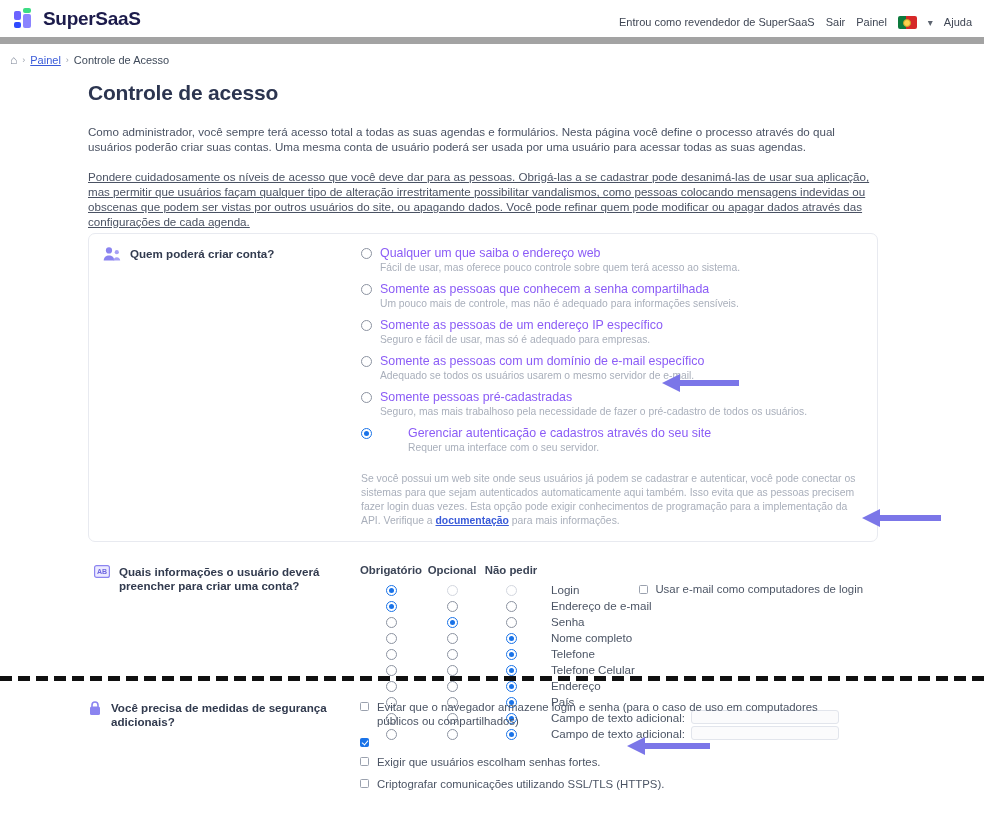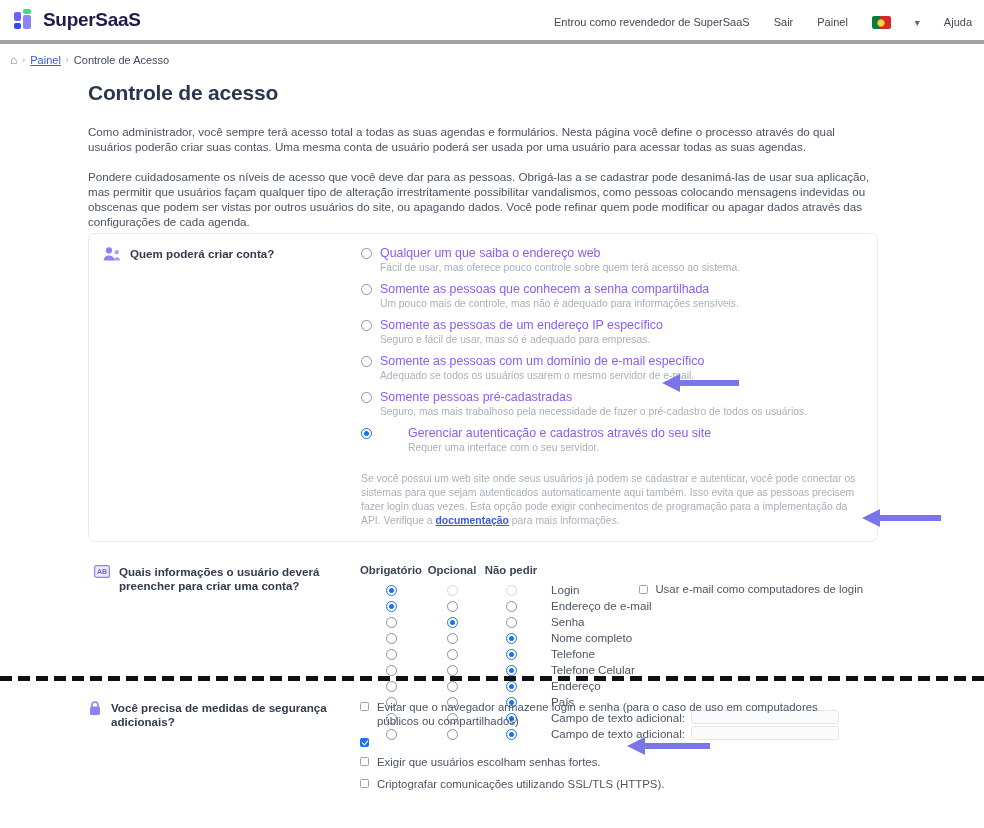--- a/index.html
+++ b/index.html
@@ -10,21 +10,21 @@
     background: #ffffff;
     font-family: "Liberation Sans", sans-serif;
     color: #3f4a5a;
     overflow: hidden;
     position: relative;
   }
 
   
   .topbar {
     height: 44px;
-    border-bottom: 4px solid #a3a3a3;
+    border-bottom: 7px solid #a3a3a3;
     display: flex;
     align-items: center;
     padding: 0 12px 0 14px;
     position: relative;
   }
   .logo { display: flex; align-items: center; gap: 7px; }
   .logo-mark {
     width: 22px; height: 22px;
     position: relative;
   }
@@ -39,21 +39,21 @@
     letter-spacing: -0.3px;
     color: #1c1b4b;
   }
   .topnav {
     position: absolute;
     right: 12px;
     top: 0;
     height: 44px;
     display: flex;
     align-items: center;
-    gap: 24px;
+    gap: 11px;
     font-size: 11px;
     color: #4a5160;
     white-space: nowrap;
   }
   .topnav .reseller { color: #3f4654; }
   .topnav a { color: #3f4654; text-decoration: none; }
   .flag {
     width: 19px; height: 13px;
     border-radius: 2px;
     background: linear-gradient(to right, #0d7a3d 0 40%, #d62828 40% 100%);
@@ -98,21 +98,21 @@
     font-weight: bold;
     letter-spacing: -0.2px;
   }
   p.intro {
     font-size: 11.6px;
     line-height: 15px;
     color: #4a5263;
     margin: 19px 0 0 0;
     max-width: 790px;
   }
-  p.intro.second { margin-top: 15px; }
+  p.intro.second { margin-top: 15px; text-decoration: underline; }
 
   
   .panel {
     margin-top: 4px;
     border: 1px solid #e8eaf0;
     border-radius: 7px;
     width: 790px;
     position: relative;
     padding: 12px 0 13px 0;
     background: #fff;

